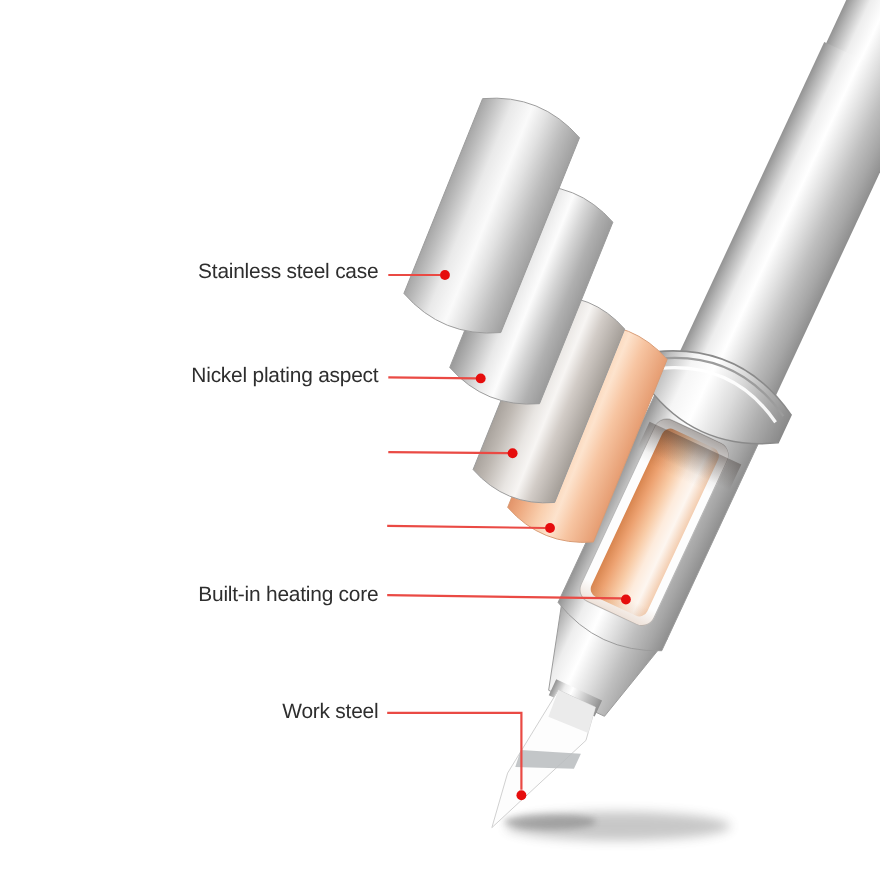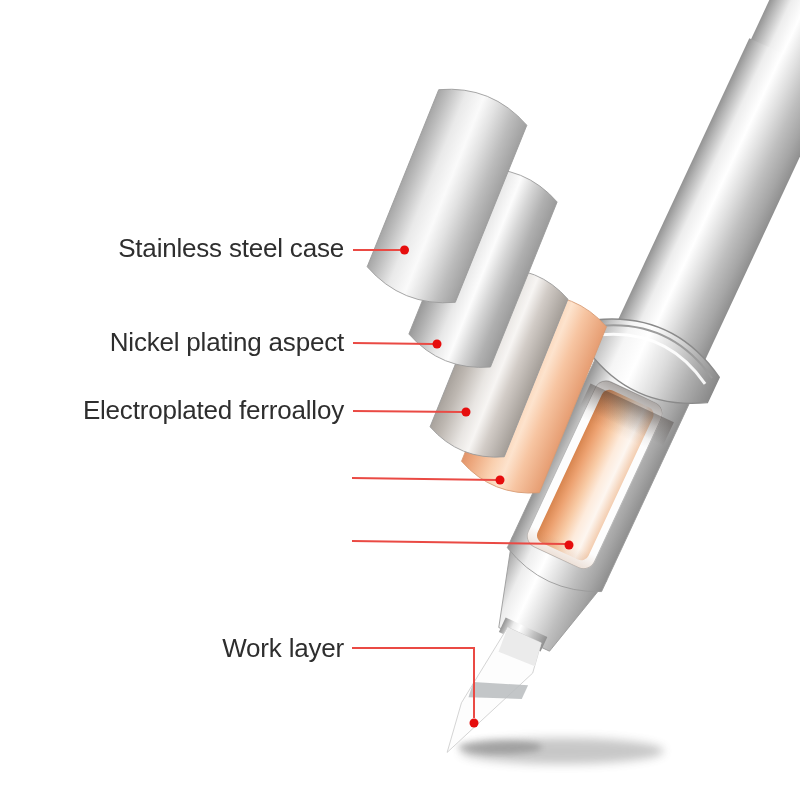--- a/index.html
+++ b/index.html
@@ -3,21 +3,21 @@
 <meta charset="utf-8">
 <style>
   html,body{margin:0;padding:0;background:#fff;}
   .canvas{
     position:relative;width:800px;height:800px;background:#ffffff;
     overflow:hidden;font-family:"Liberation Sans",sans-serif;
   }
   .canvas svg{position:absolute;left:0;top:0;}
   .callout{
     position:absolute;right:456px;transform:translateY(-50%);
-    font-size:26px;letter-spacing:-0.2px;color:#2e2e2e;white-space:nowrap;
+    font-size:19px;letter-spacing:-0.2px;color:#2e2e2e;white-space:nowrap;
   }
 </style>
 </head>
 <body>
 
 <div class="canvas">
 
   <svg width="800" height="800" viewBox="0 0 800 800">
     <defs>
       <linearGradient id="gSteelA" x1="0" y1="0" x2="1" y2="0">
@@ -163,15 +163,15 @@
       <circle cx="437" cy="344" r="4.5"></circle>
       <circle cx="466" cy="412" r="4.5"></circle>
       <circle cx="500" cy="480" r="4.5"></circle>
       <circle cx="569" cy="545" r="4.5"></circle>
       <circle cx="474" cy="723" r="4.5"></circle>
     </g>
   </svg>
 
   <div class="callout" style="top:248px">Stainless steel case</div>
   <div class="callout" style="top:342px">Nickel plating aspect</div>
-  <div class="callout" style="top:410px">Electroplated ferroalloy</div>
-  <div class="callout" style="top:648px">Work layer</div>
+  <div class="callout" style="top:541px">Built-in heating core</div>
+  <div class="callout" style="top:648px">Work steel</div>
 </div>
 
 </body></html>

